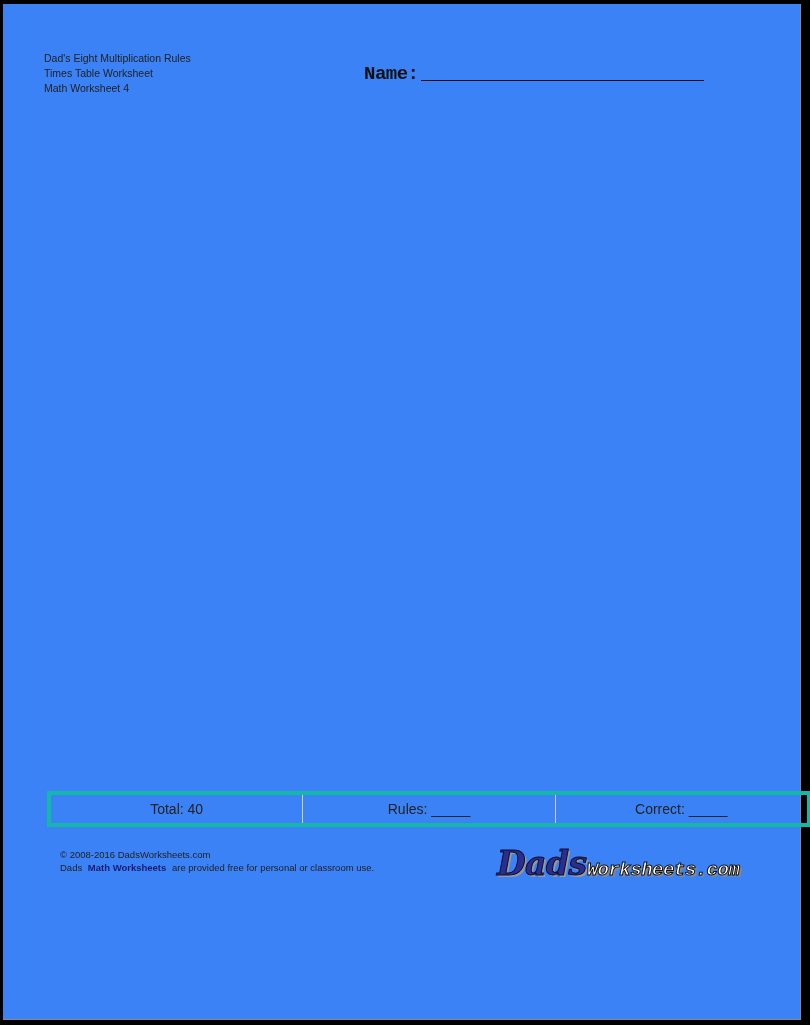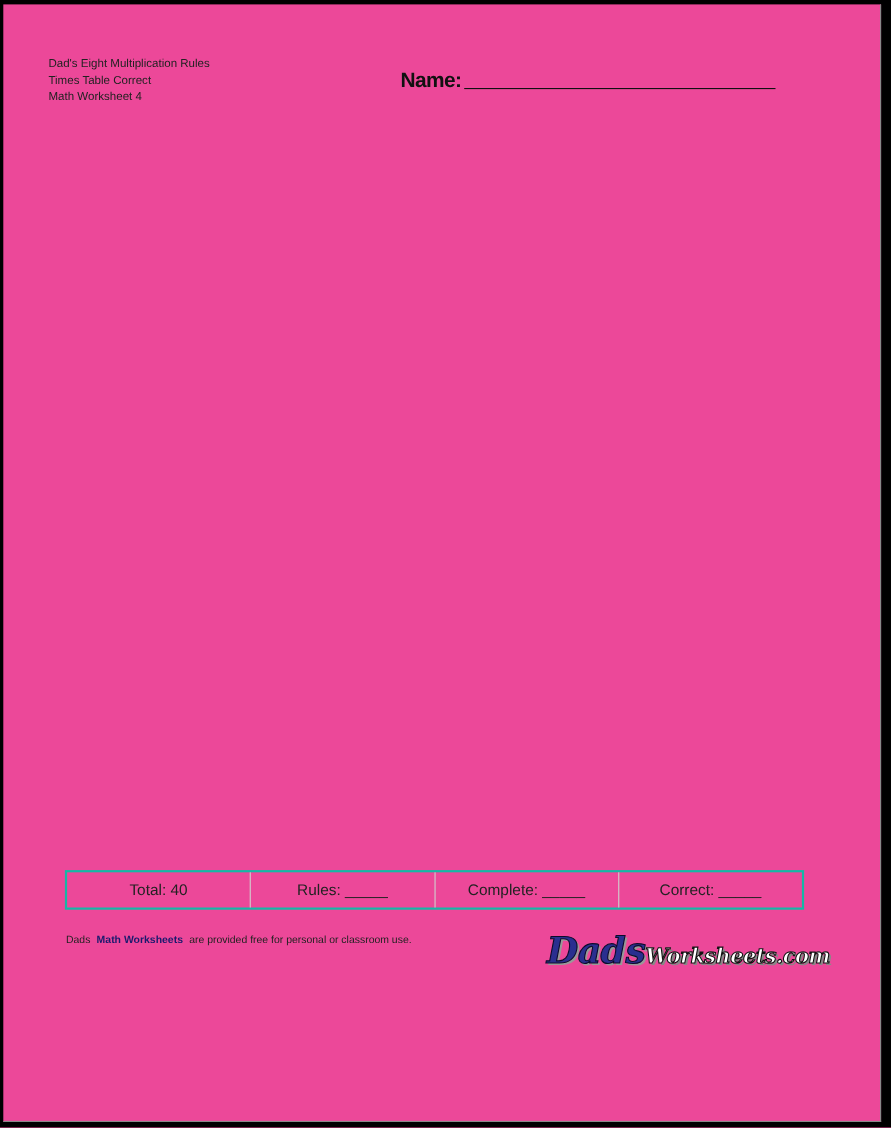--- a/index.html
+++ b/index.html
@@ -7,51 +7,51 @@
       width: 810px; height: 1025px; overflow: hidden;
       background: #000;
       font-family: "Liberation Sans", sans-serif;
       color: #1a1a1a;
       position: relative;
     }
     .page {
       position: absolute;
       left: 3px; top: 4px;
       width: 797px; height: 1015px;
-      background: #ec4899;
+      background: #3b82f6;
       border-right: 1px solid #888;
       border-bottom: 1px solid #888;
     }
     .meta {
       position: absolute; left: 41px; top: 47px;
       font-size: 10.5px; line-height: 15px; color: #222;
     }
     .meta div { white-space: nowrap; }
     .name-field {
       position: absolute; left: 361px; top: 59px;
       display: flex; align-items: flex-end;
     }
     .name-label {
-      font-family: Liberation Sans, sans-serif;
+      font-family: Liberation Mono, monospace;
       font-weight: bold; font-size: 19px; color: #111;
       letter-spacing: -0.5px;
     }
     .name-line {
       width: 283px; height: 0;
       border-bottom: 1.5px solid #111;
       margin-left: 2px; margin-bottom: 4px;
     }
     .grid {
       position: absolute; left: 0; top: 0;
     }
     .score-table {
-      position: absolute; left: 56px; top: 787px;
-      width: 672px; height: 36px;
+      position: absolute; left: 44px; top: 787px;
+      width: 764px; height: 36px;
       display: flex;
-      border: 2px solid #14b8a6;
+      border: 4px solid #14b8a6;
       box-sizing: border-box;
     }
     .score-cell {
       flex: 1;
       display: flex; align-items: center; justify-content: center;
       font-size: 14px; color: #222;
       border-right: 1px solid #cfcfcf;
     }
     .score-cell:last-child { border-right: none; }
     .footer {
@@ -70,48 +70,49 @@
       color: #2a2f8f;
       -webkit-text-stroke: 1px #0b0b2a;
       text-shadow: 2px 2px 0 #999;
       font-size: 33px;
     }
     .logo .rest {
       color: #fff;
       -webkit-text-stroke: 1px #111;
       text-shadow: 2px 2px 0 #888;
       font-size: 19px;
+      font-family: Liberation Mono, monospace;
     }
   </style>
 </head>
 <body>
 
 <div class="page">
 
   <div class="meta">
     <div>Dad's Eight Multiplication Rules</div>
-    <div>Times Table Correct</div>
+    <div>Times Table Worksheet</div>
     <div>Math Worksheet 4</div>
   </div>
 
   <div class="name-field">
     <span class="name-label">Name:</span>
     <span class="name-line"></span>
   </div>
 
   <div class="grid" id="problem-grid"></div>
 
   <div class="score-table">
     <div class="score-cell">Total: 40</div>
     <div class="score-cell">Rules: _____</div>
-    <div class="score-cell">Complete: _____</div>
     <div class="score-cell">Correct: _____</div>
   </div>
 
   <div class="footer">
+    <div>© 2008-2016 DadsWorksheets.com</div>
     <div>
       <span>Dads</span>
       <span class="link">Math Worksheets</span>
       <span>are provided free for personal or classroom use.</span>
     </div>
   </div>
 
   <div class="logo">
     <span class="dads">Dads</span><span class="rest">Worksheets.com</span>
   </div>

